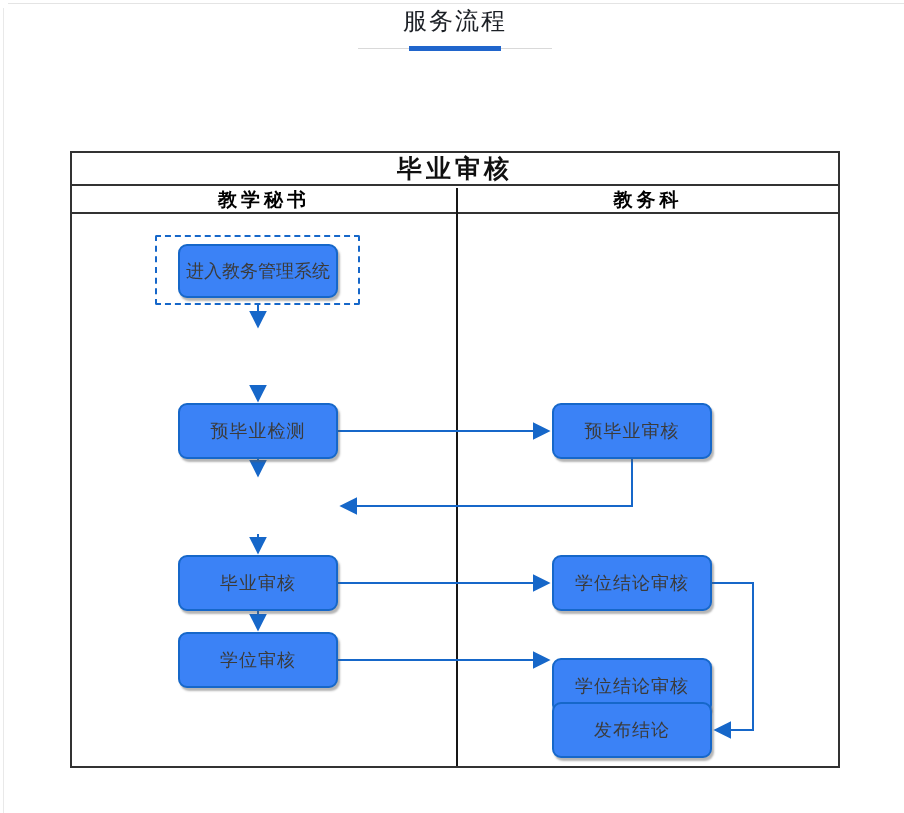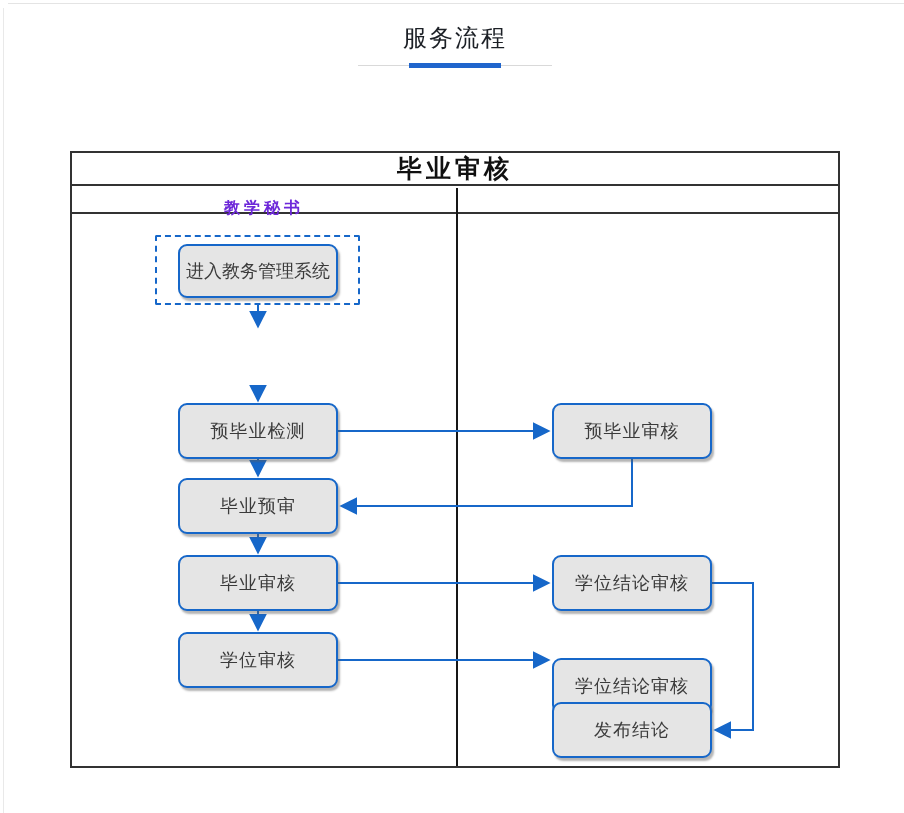--- a/index.html
+++ b/index.html
@@ -10,21 +10,21 @@
     position: relative;
     overflow: hidden;
   }
   
   .card-top-line { position: absolute; top: 3px; left: 8px; right: 0; height: 1px; background: #e4e4e4; }
   .card-left-line { position: absolute; left: 3px; top: 8px; bottom: 0; width: 1px; background: #e9e9e9; }
 
   
   .page-header { position: absolute; left: 70px; top: 0; width: 770px; text-align: center; }
   .page-title {
-    margin-top: 22px;
+    margin-top: 5px;
     font-size: 24px; letter-spacing: 2px;
     color: #1c2026; font-weight: 400;
   }
   .title-underline { position: relative; width: 194px; height: 7px; margin: 9px auto 0 auto; }
   .title-underline .thin-line { position: absolute; left: 0; right: 0; top: 2px; height: 1px; background: #d9d9d9; }
   .title-underline .accent-bar {
     position: absolute; left: 51px; top: 0; width: 92px; height: 5px;
     background: #2065cc;
   }
 
@@ -41,39 +41,38 @@
     display: flex; align-items: center; justify-content: center;
     font-size: 25px; font-weight: bold; letter-spacing: 4px; color: #101010;
   }
   .lane-header-row {
     position: absolute; left: 0; top: 35px; width: 766px; height: 26px;
     border-bottom: 2px solid #323232;
     display: flex;
   }
   .lane-header {
     display: flex; align-items: center; justify-content: center;
-    font-size: 16px; font-weight: bold; letter-spacing: 4px; color: #6d28d9;
+    font-size: 19px; font-weight: bold; letter-spacing: 4px; color: #000000;
     height: 100%;
-    margin-top: 8px;
   }
   .lane-header.left { width: 384px; }
   .lane-header.right { width: 380px; margin-left: 2px; }
   .lane-divider {
     position: absolute; left: 384px; top: 35px; width: 2px; height: 578px;
     background: #171717;
   }
 
   
   .connectors { position: absolute; left: 0; top: 0; width: 766px; height: 613px; }
 
   
   .node {
     position: absolute; width: 160px; height: 56px;
     border: 2px solid #1667c9; border-radius: 9px;
-    background: #e5e5e5;
+    background: #3b82f6;
     box-shadow: 2px 3px 2px rgba(90,90,90,0.45);
     display: flex; align-items: center; justify-content: center;
     font-size: 18px; letter-spacing: 1px; color: #3b3b3b;
     z-index: 2; text-align: center;
   }
   .start-group {
     position: absolute; left: 83px; top: 82px; width: 205px; height: 70px;
     border: 2px dashed #1667c9; border-radius: 2px;
     z-index: 1;
   }
@@ -101,20 +100,21 @@
     <div class="accent-bar"></div>
   </div>
 </div>
 
 <div class="flowchart">
 
   <div class="chart-title-row">毕业审核</div>
 
   <div class="lane-header-row">
     <div class="lane-header left">教学秘书</div>
+    <div class="lane-header right">教务科</div>
   </div>
   <div class="lane-divider"></div>
 
   <svg class="connectors" width="766" height="613" viewBox="0 0 766 613" xmlns="http://www.w3.org/2000/svg">
     <defs>
       <marker id="arrow" viewBox="0 0 10 10" refX="8" refY="5" markerWidth="9" markerHeight="9" orient="auto">
         <path d="M0,0 L10,5 L0,10 Z" fill="#1667c9"></path>
       </marker>
     </defs>
     <g stroke="#1667c9" stroke-width="2" fill="none">
@@ -128,21 +128,20 @@
       <path d="M186,458 L186,475" marker-end="url(#arrow)"></path>
       <path d="M266,507 L475,507" marker-end="url(#arrow)"></path>
       <path d="M640,430 L681,430 L681,577 L645,577" marker-end="url(#arrow)"></path>
     </g>
   </svg>
 
   <div class="start-group"></div>
 
   <div class="node n-enter">进入教务管理系统</div>
   <div class="node n-check">预毕业检测</div>
-  <div class="node n-prerev">毕业预审</div>
   <div class="node n-gradrev">毕业审核</div>
   <div class="node n-degrev">学位审核</div>
   <div class="node n-preaud">预毕业审核</div>
   <div class="node n-gconc">学位结论审核</div>
   <div class="node n-dconc">学位结论审核</div>
   <div class="node n-publish">发布结论</div>
 
 </div>
 
 </body></html>

